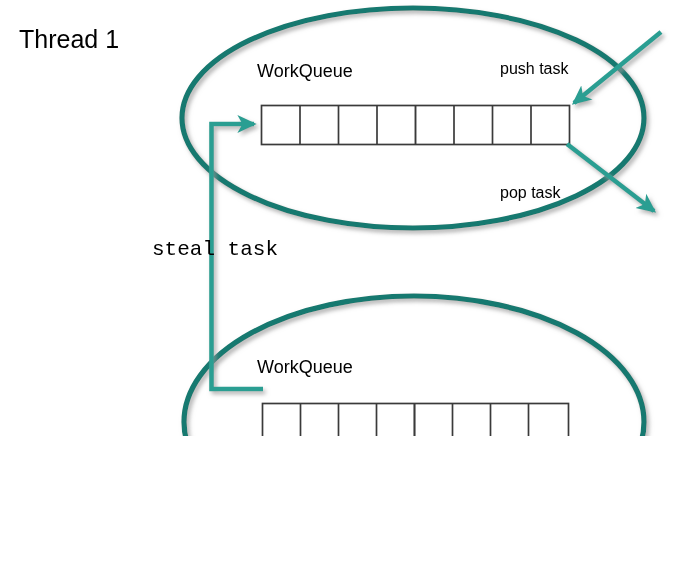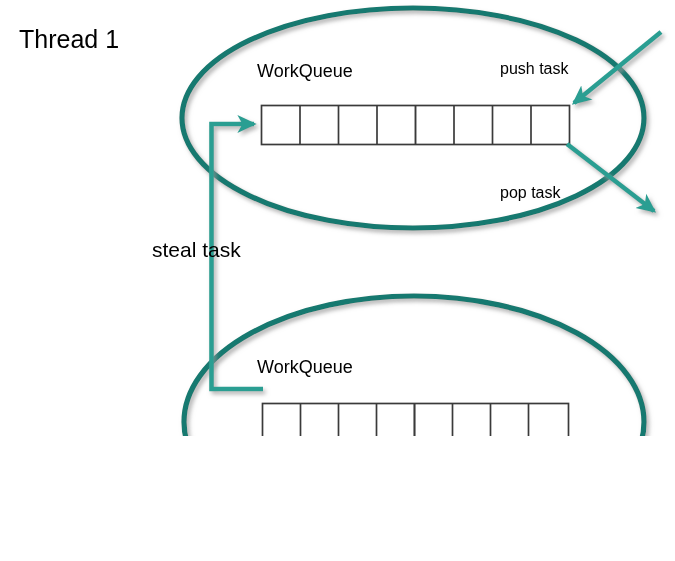--- a/index.html
+++ b/index.html
@@ -36,20 +36,21 @@
     letter-spacing: 0px;
   }
   .queue-label {
     font-size: 18px;
   }
   .op-label {
     font-size: 16px;
   }
   .steal-label {
     font-size: 21px;
+    font-family: Liberation Mono, monospace;
   }
   #thread1-label { left: 19px; top: 27px; }
   #thread0-label { left: 19px; top: 310px; }
   #wq1-label { left: 257px; top: 62px; }
   #wq0-label { left: 257px; top: 358px; }
   #push-label { left: 500px; top: 61px; }
   #pop-label { left: 500px; top: 170px; margin-top: 15px; }
   #steal-label { left: 152px; top: 239px; }
 </style>
 </head>

